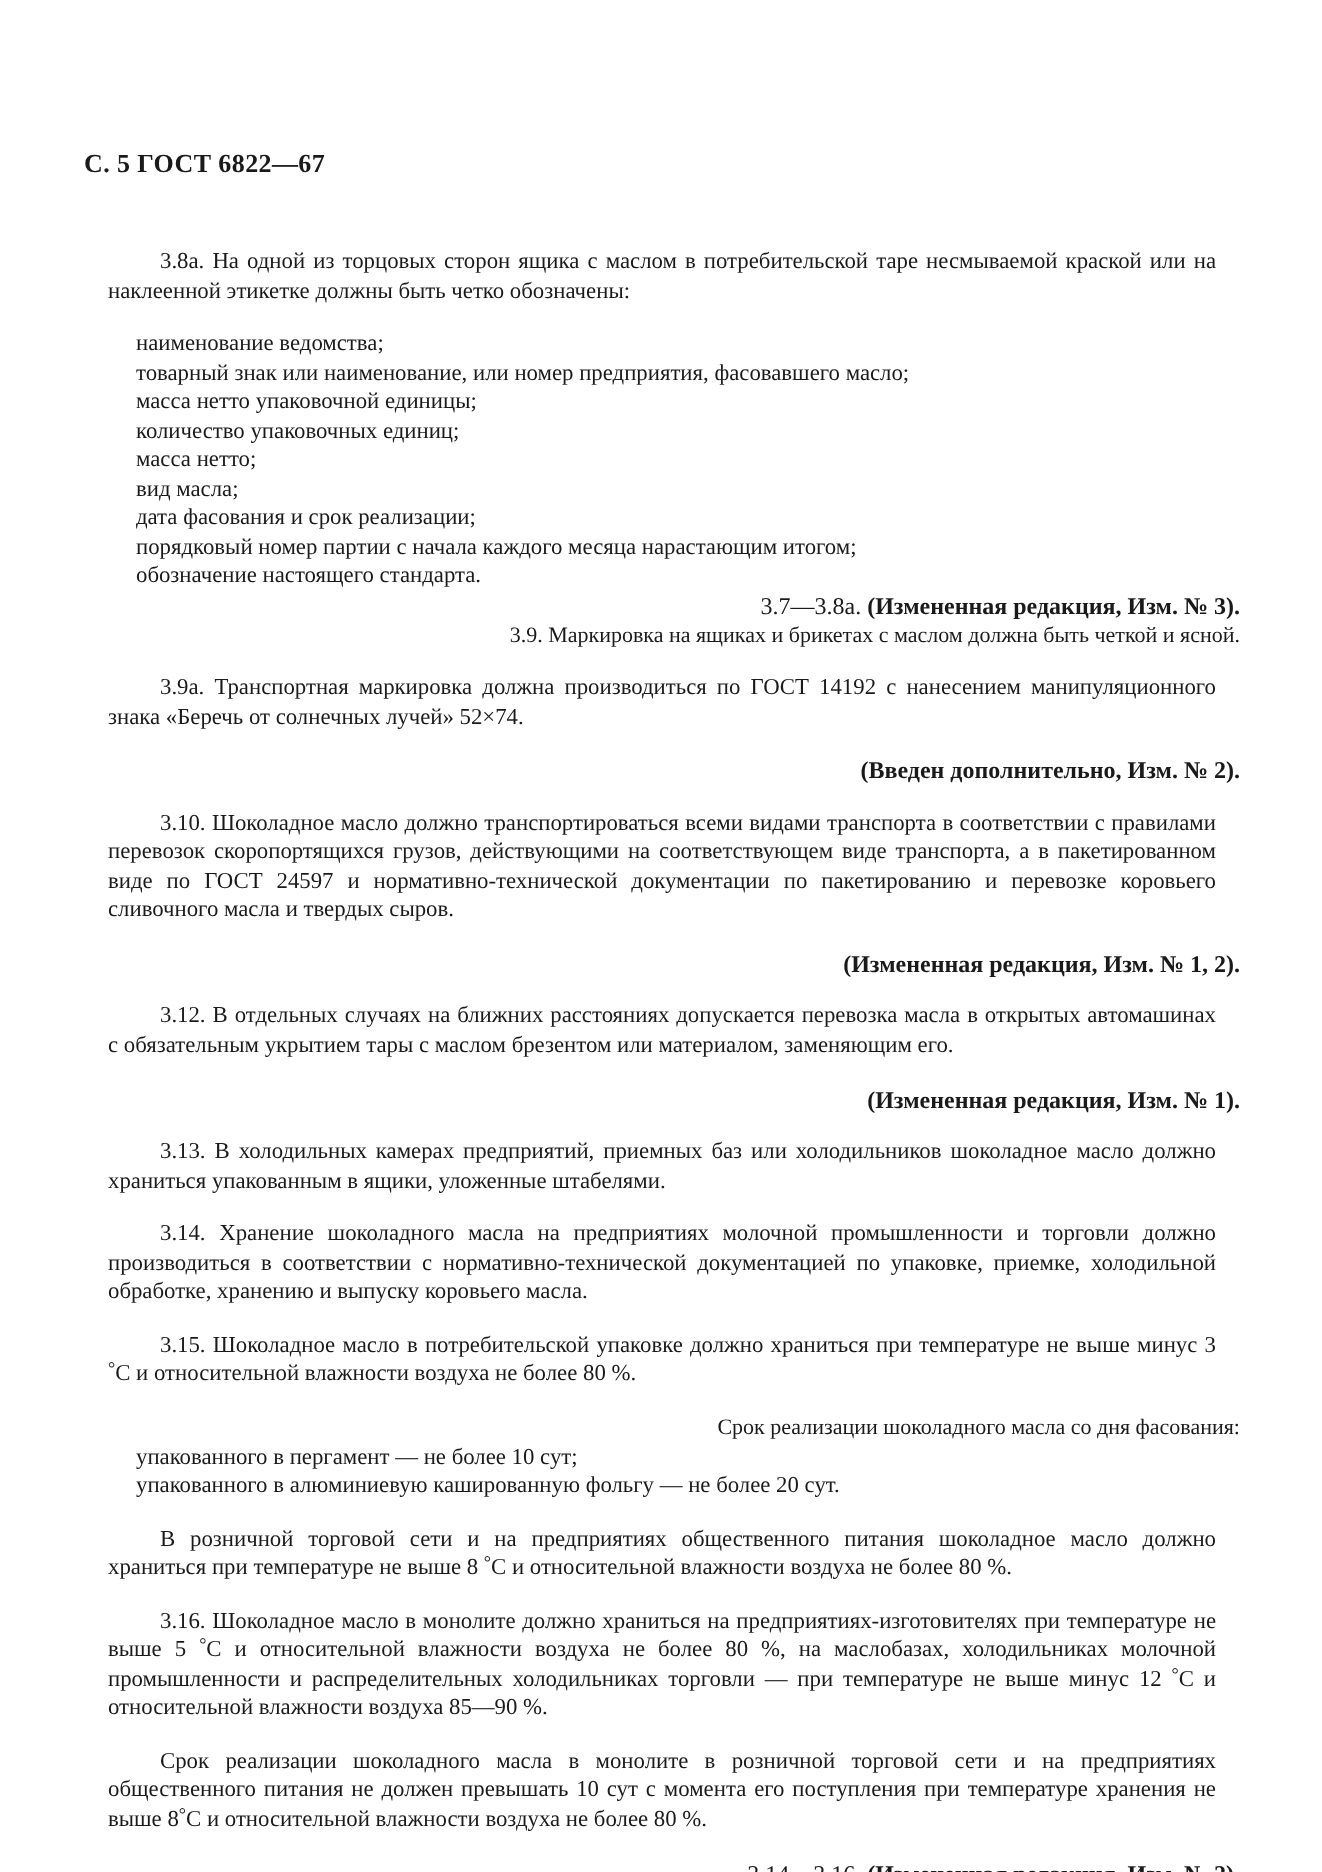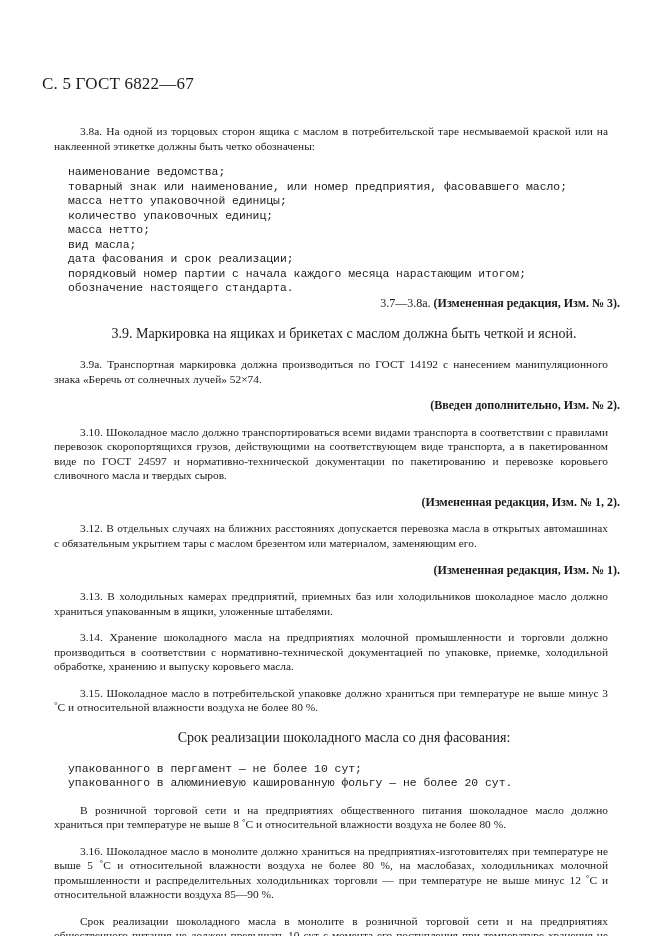--- a/index.html
+++ b/index.html
@@ -13,22 +13,22 @@
     height: 936px;
     background: #ffffff;
     overflow: hidden;
     font-family: "Liberation Serif", "DejaVu Serif", serif;
     color: #1a1a1a;
   }
   .page-header {
     position: absolute;
     left: 42px;
     top: 74px;
-    font-size: 17px;
-    font-weight: normal;
+    font-size: 13px;
+    font-weight: bold;
     letter-spacing: 0.2px;
     white-space: nowrap;
   }
   .content {
     position: absolute;
     left: 42px;
     top: 112px;
     width: 578px;
   }
   p.body {
@@ -43,28 +43,27 @@
   p.indent {
     text-indent: 26px;
   }
   p.listitem {
     margin: 0;
     font-size: 11.4px;
     line-height: 14.55px;
     padding-left: 26px;
     text-align: left;
     white-space: nowrap;
-    font-family: Liberation Mono, monospace;
   }
   p.note {
-    margin: 16px;
-    font-size: 14px;
+    margin: 0;
+    font-size: 11px;
     line-height: 14.55px;
     padding-left: 26px;
-    text-align: center;
+    text-align: right;
     white-space: nowrap;
   }
   p.noteline {
     margin: 0;
     font-size: 12px;
     line-height: 14.55px;
     padding-left: 26px;
     text-align: right;
     white-space: nowrap;
   }

